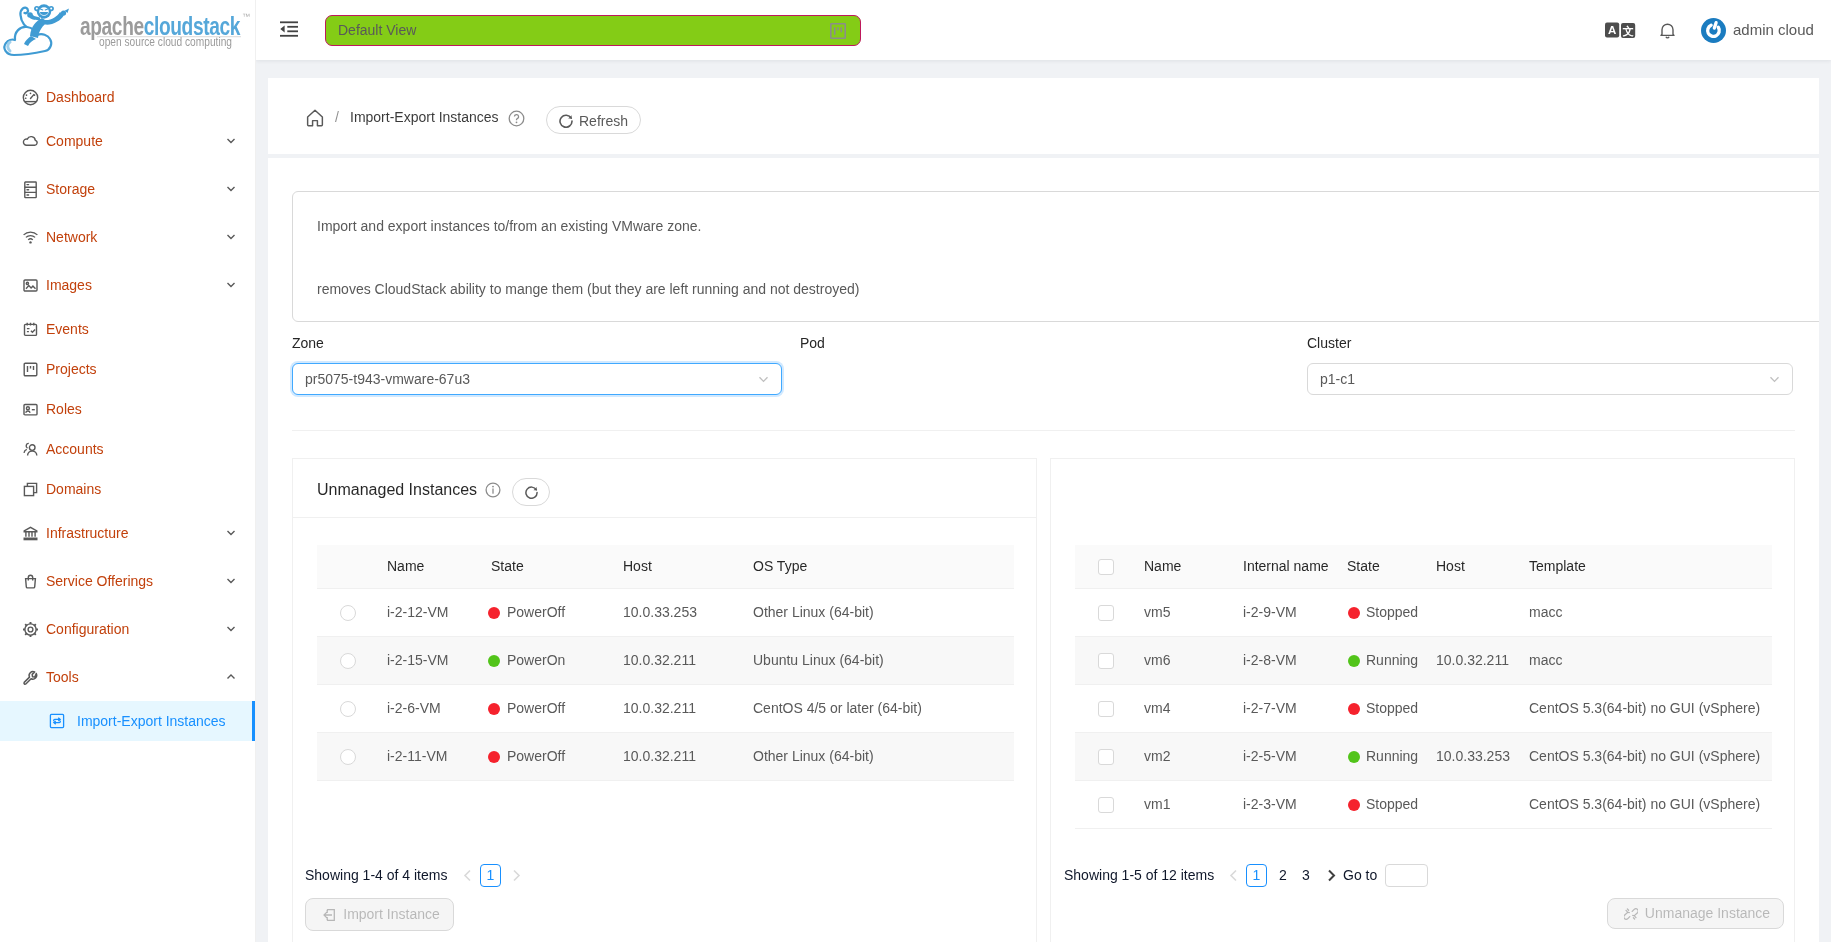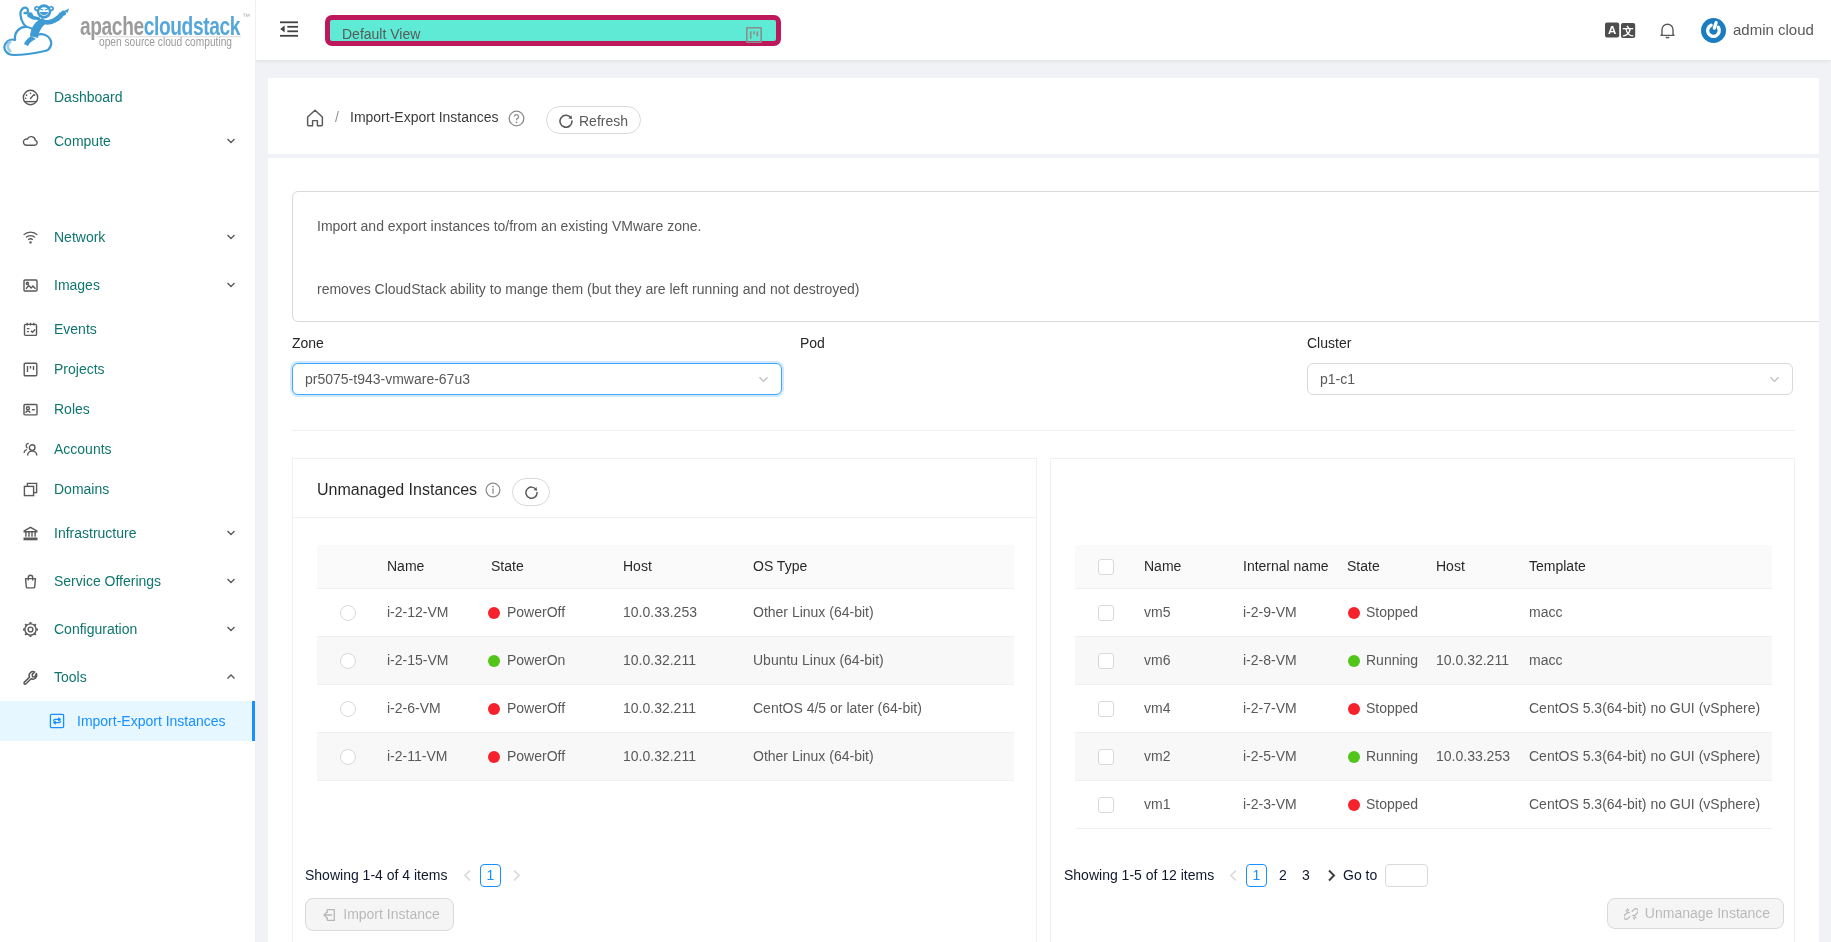--- a/index.html
+++ b/index.html
@@ -5,32 +5,32 @@
   * { margin:0; padding:0; box-sizing:border-box; }
   html,body { width:1831px; height:942px; }
   body { position:relative; font-family:"Liberation Sans",sans-serif; font-size:14px;
          color:rgba(0,0,0,0.65); background:#f0f2f5; overflow:hidden; }
   .abs { position:absolute; }
 
   
   #sidebar { position:absolute; left:0; top:0; width:256px; height:942px; background:#fff;
              border-right:1px solid #f0f0f0; z-index:30; }
   .mi { position:absolute; left:0; width:255px; height:40px; line-height:40px; }
-  .mi .txt { position:absolute; left:54px; top:0; font-size:14px; color:#0f766e; }
+  .mi .txt { position:absolute; left:46px; top:0; font-size:14px; color:#c2410c; }
   .mi svg.ic { position:absolute; left:22px; top:11.5px; }
   .mi svg.chev { position:absolute; left:226px; top:15px; }
   #sel-item { background:#e6f7ff; }
   #sel-item .txt { color:#1890ff; }
   #sel-item::after { content:""; position:absolute; right:0; top:0; width:3px; height:40px; background:#1890ff; }
 
   
   #header { position:absolute; left:256px; top:0; width:1575px; height:60px; background:#fff;
             box-shadow:0 1px 4px rgba(0,21,41,0.08); z-index:20; }
-  #hdr-select { position:absolute; left:69px; top:15px; width:456px; height:31px; border:5px solid #be185d;
-                border-radius:7px; background:#5eead4; }
+  #hdr-select { position:absolute; left:69px; top:15px; width:536px; height:31px; border:1px solid #be185d;
+                border-radius:7px; background:#84cc16; }
   #hdr-select .val { position:absolute; left:12px; top:0; line-height:29px; color:#595959; }
   #hdr-select svg { position:absolute; right:13px; top:6px; }
 
   
   #crumb { position:absolute; left:268px; top:78px; width:1551px; height:76px; background:#fff; z-index:5; }
   .pill-btn { position:absolute; border:1px solid #d9d9d9; border-radius:14px; background:#fff; color:#595959; }
 
   
   #main { position:absolute; left:268px; top:158px; width:1551px; height:784px; background:#fff; overflow:hidden; z-index:5; }
   #descbox { position:absolute; left:24px; top:33px; width:1705px; height:131px; border:1px solid #d9d9d9; border-radius:6px; }
@@ -154,20 +154,31 @@
   </div>
   <div class="mi" style="top:121px">
     <svg class="ic" width="17" height="17" viewBox="0 0 17 17" fill="none" stroke="#595959" stroke-width="1.4">
         <path d="M12.8 12.2 H4.6 a3.1 3.1 0 1 1 .7 -6.1 a4.2 4.2 0 0 1 8 1.2 a2.5 2.5 0 0 1 -.5 4.9 z"></path>
       </svg>
     <span class="txt">Compute</span>
     <svg class="chev" width="10" height="10" viewBox="0 0 10 10" fill="none" stroke="#595959" stroke-width="1.4">
         <path d="M1.5 3 L5 6.5 L8.5 3"></path>
       </svg>
   </div>
+  <div class="mi" style="top:169px">
+    <svg class="ic" width="17" height="18" viewBox="0 0 17 18" fill="none" stroke="#595959" stroke-width="1.4">
+        <rect x="2.8" y="1" width="11.4" height="15.6" rx="0.5"></rect>
+        <path d="M2.8 6.2 h11.4 M2.8 11.4 h11.4"></path>
+        <path d="M5 3.6 h1.6 M5 8.8 h1.6 M5 14 h1.6" stroke-linecap="round"></path>
+      </svg>
+    <span class="txt">Storage</span>
+    <svg class="chev" width="10" height="10" viewBox="0 0 10 10" fill="none" stroke="#595959" stroke-width="1.4">
+        <path d="M1.5 3 L5 6.5 L8.5 3"></path>
+      </svg>
+  </div>
   <div class="mi" style="top:217px">
     <svg class="ic" width="17" height="17" viewBox="0 0 17 17" fill="none" stroke="#595959" stroke-width="1.3">
         <path d="M1.6 5.9 a10 10 0 0 1 13.8 0 M3.9 8.4 a6.6 6.6 0 0 1 9.2 0 M6.2 10.9 a3.3 3.3 0 0 1 4.6 0"></path>
         <circle cx="8.5" cy="13.4" r="1.2" fill="#595959" stroke="none"></circle>
       </svg>
     <span class="txt">Network</span>
     <svg class="chev" width="10" height="10" viewBox="0 0 10 10" fill="none" stroke="#595959" stroke-width="1.4">
         <path d="M1.5 3 L5 6.5 L8.5 3"></path>
       </svg>
   </div>

